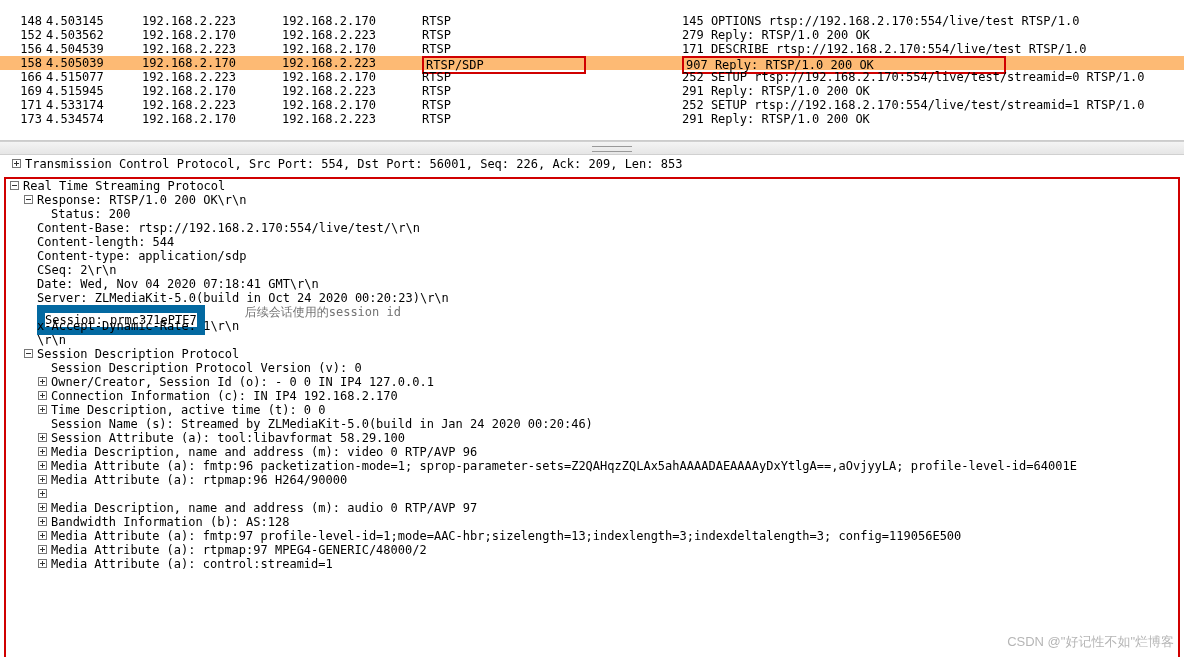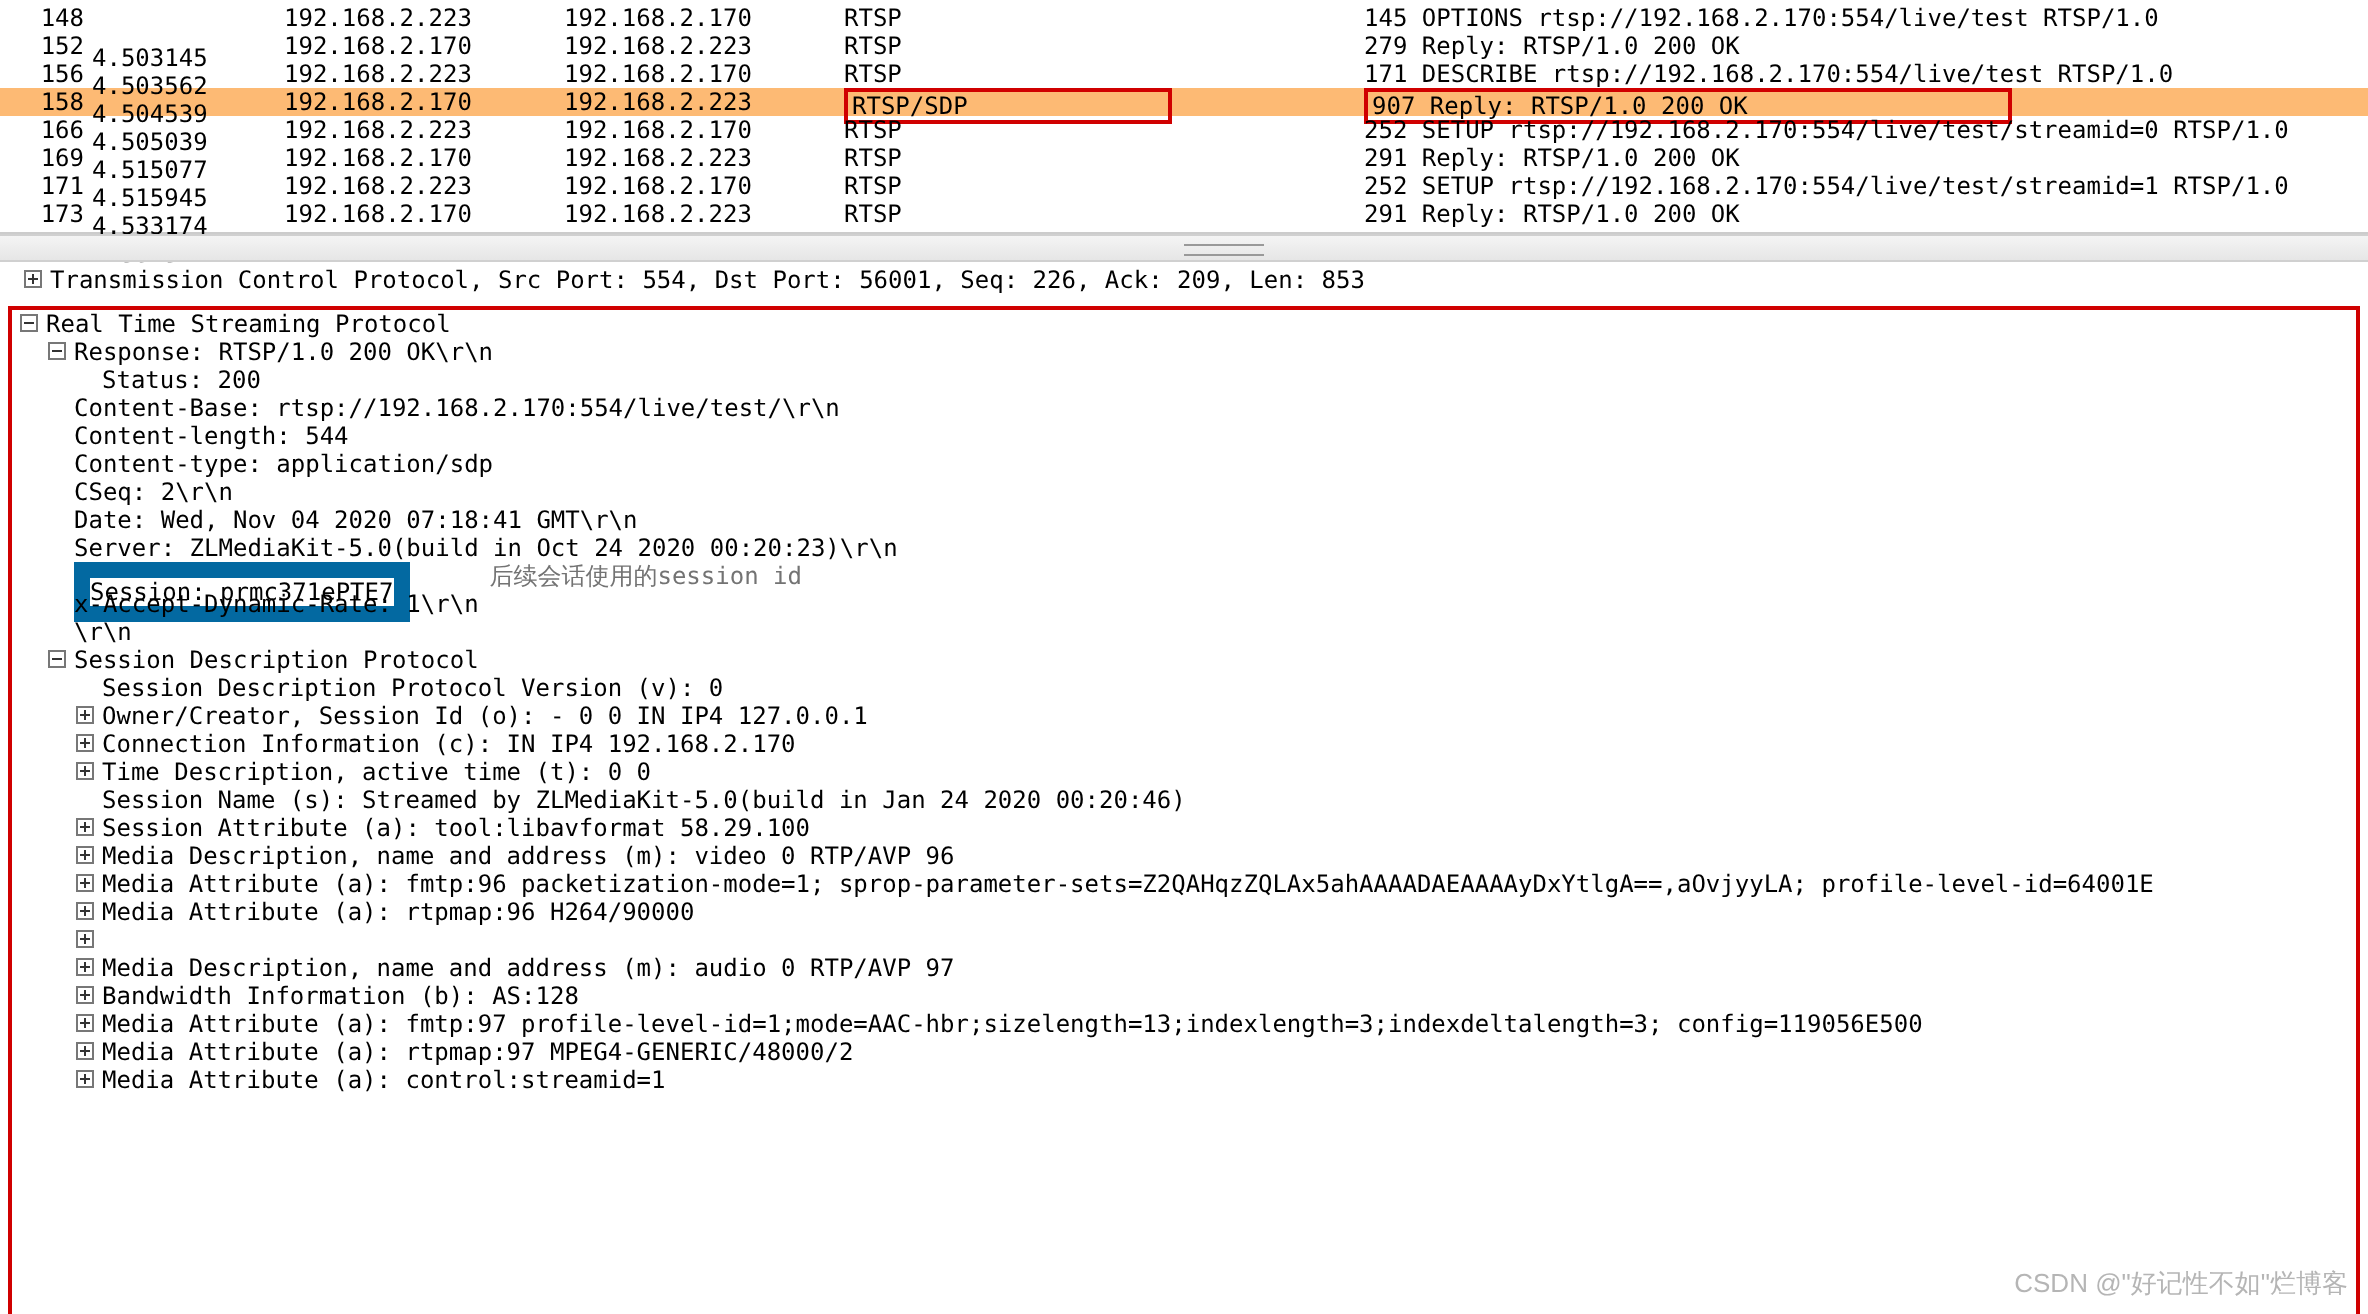--- a/index.html
+++ b/index.html
@@ -8,36 +8,36 @@
   font-size: 12px;
   background: #fff;
   color: #000;
   user-select: none;
   width: 1184px;
   height: 657px;
   overflow: hidden;
 }
 .packet-pane {
   background: #fff;
-  padding: 2px 0;
+  padding: 14px 0;
   border-bottom: 1px solid #ccc;
 }
 .packet-row {
   display: flex;
   padding: 0 4px;
   height: 14px;
   line-height: 14px;
   white-space: pre;
 }
 .packet-row.selected {
   background: #fdba74;
 }
 .packet-row > span { display: inline-block; }
 .col-no { width: 42px; text-align: right; padding-right: 4px; }
-.col-time { width: 96px; margin-top: 20px; }
+.col-time { width: 96px; }
 .col-src { width: 140px; }
 .col-dst { width: 140px; }
 .col-proto { width: 260px; }
 .col-info { flex: 1; }
 .splitter {
   height: 14px;
   background: linear-gradient(to bottom,#f4f4f4,#e6e6e6);
   border-top: 1px solid #d0d0d0;
   border-bottom: 1px solid #d0d0d0;
   position: relative;

